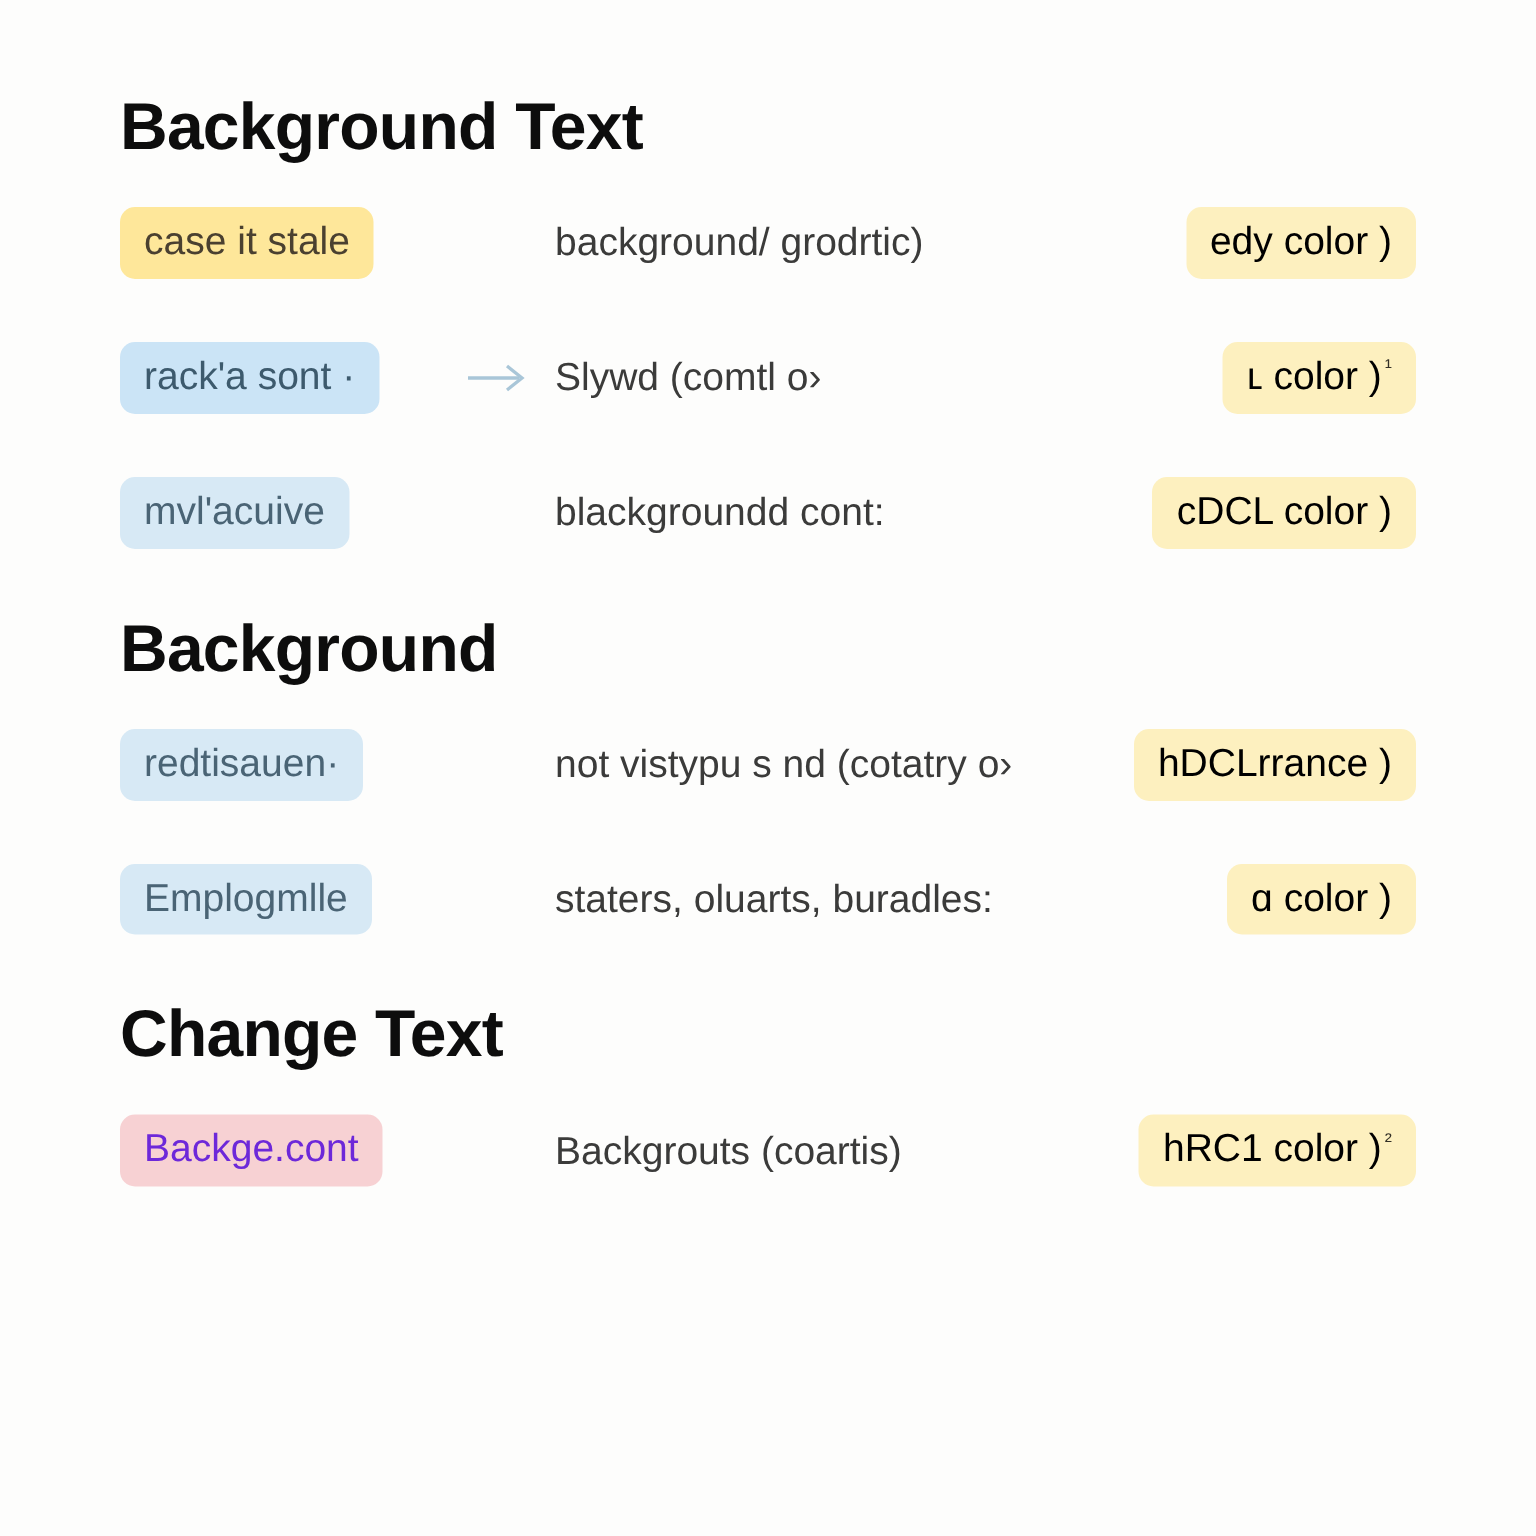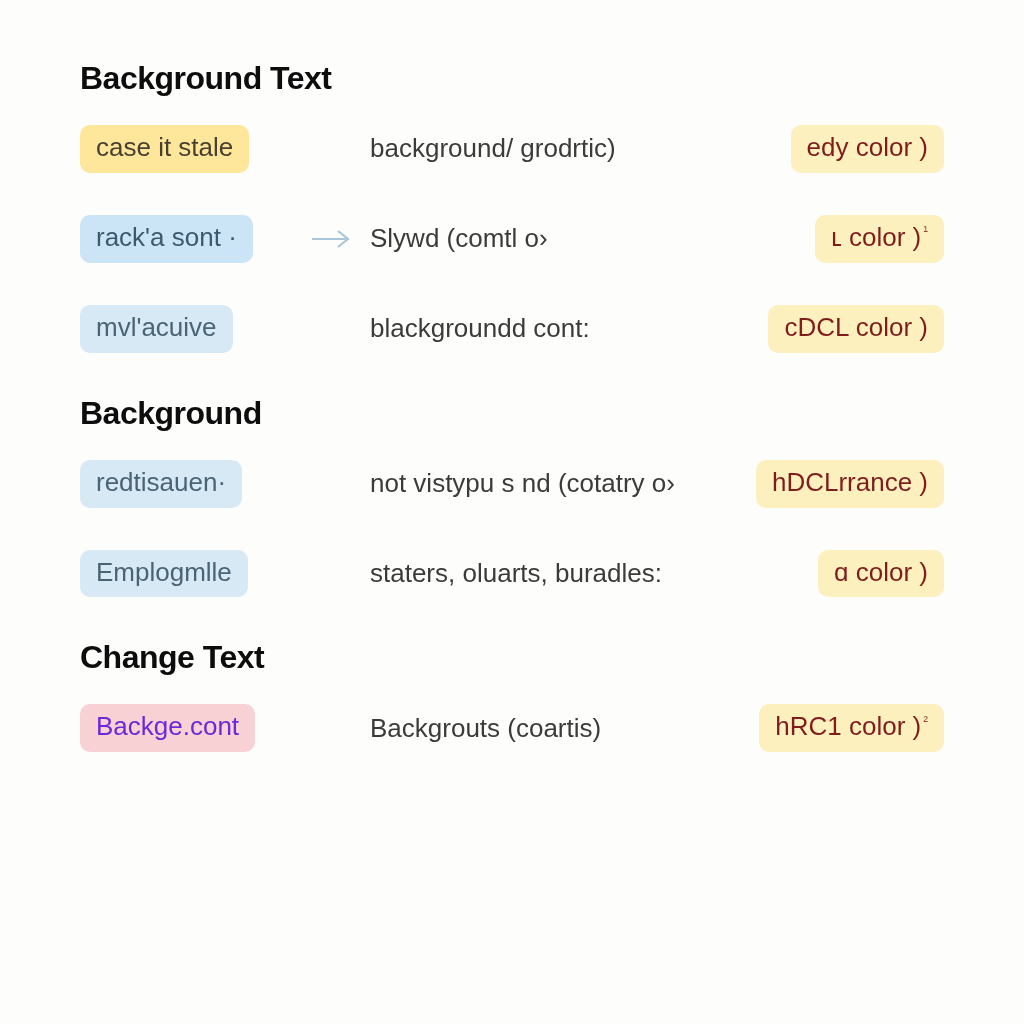--- a/index.html
+++ b/index.html
@@ -9,21 +9,21 @@
     height: 1024px;
     background: #fdfdfc;
     font-family: -apple-system, BlinkMacSystemFont, "Segoe UI", Helvetica, Arial, sans-serif;
     color: #111;
   }
   .page {
     box-sizing: border-box;
     padding: 30px 80px 20px 80px;
   }
   .section-heading {
-    font-size: 32px;
+    font-size: 44px;
     font-weight: 700;
     color: #0d0d0d;
     margin: 30px 0 28px 0;
     letter-spacing: -0.5px;
   }
   .section-heading.tight {
     margin-top: 39px;
   }
   .row {
     display: flex;
@@ -50,21 +50,21 @@
     flex: 0 0 auto;
   }
   .chip {
     display: inline-block;
     padding: 8px 16px 10px 16px;
     border-radius: 10px;
     line-height: 1.15;
     font-size: 26px;
   }
   .chip-yellow { background: #fee79a; color: #4a4030; }
-  .chip-yellow-soft { background: #fdf0bf; color: #7f1d1d; }
+  .chip-yellow-soft { background: #fdf0bf; color: #000000; }
   .chip-blue  { background: #cbe4f6; color: #3d5a6d; }
   .chip-blue-soft { background: #d7e9f5; color: #4a6475; }
   .chip-pink  { background: #f7d1d3; color: #6d28d9; }
   .plain {
     color: #3b3b3a;
   }
   .sup {
     font-size: 0.55em;
     vertical-align: super;
     margin-left: 2px;

